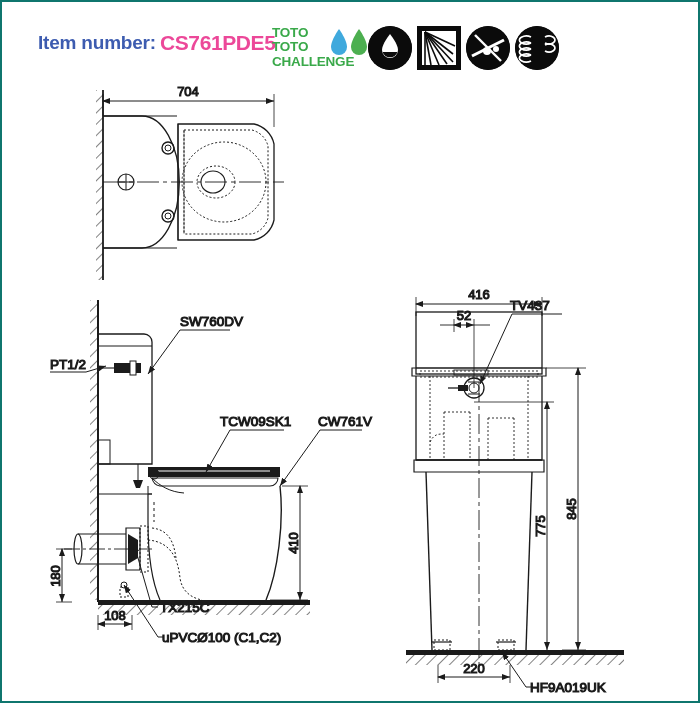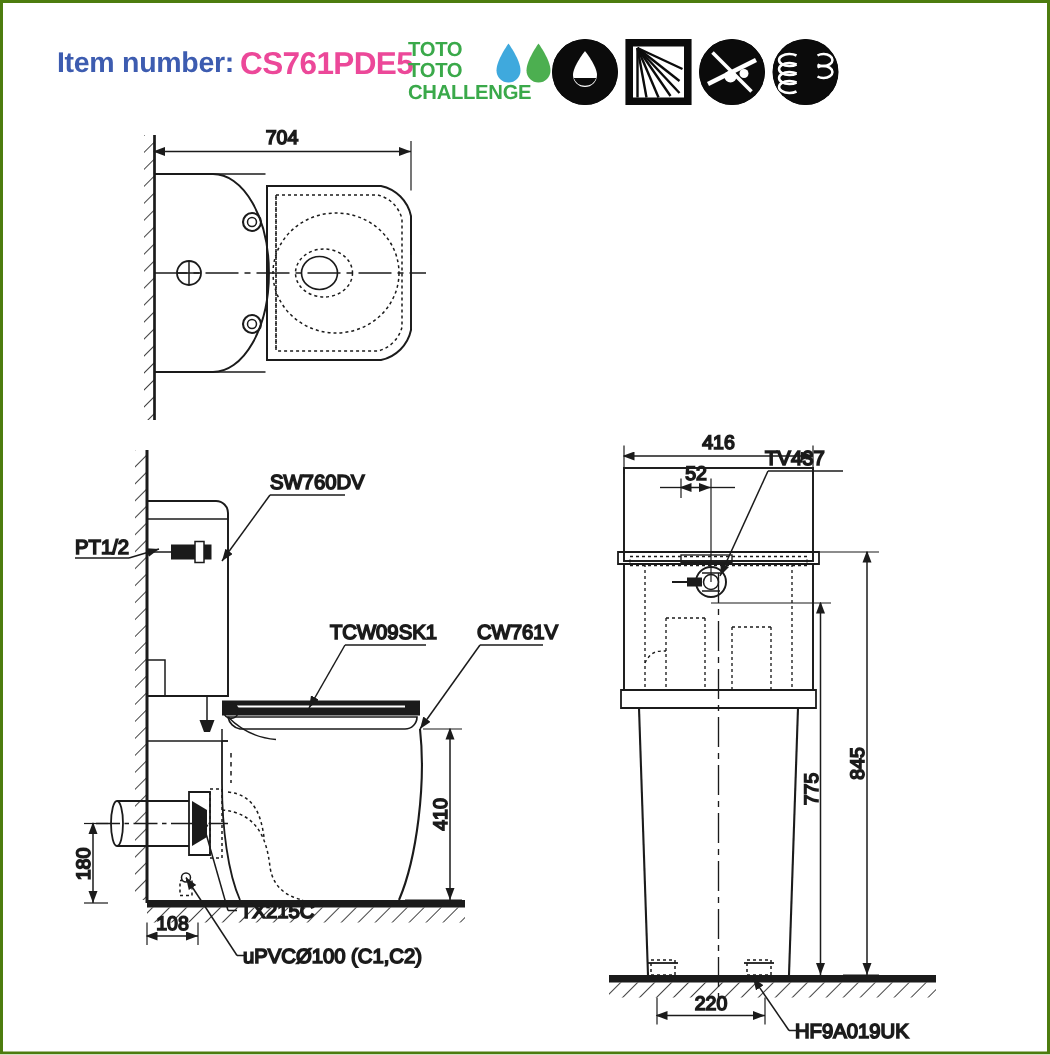--- a/index.html
+++ b/index.html
@@ -1,18 +1,18 @@
 <!DOCTYPE html>
 <html><head>
 <meta charset="utf-8">
 <style>
   html,body{margin:0;padding:0;background:#ffffff;}
   body{width:700px;height:703px;font-family:"Liberation Sans",sans-serif;overflow:hidden;}
   #page{position:relative;width:700px;height:703px;box-sizing:border-box;
-        border:2px solid #4d7c0f;background:#fff;}
+        border:2px solid #0f766e;background:#fff;}
   
   #header{position:absolute;left:0;top:0;width:700px;height:80px;}
   #item-label{position:absolute;left:36px;top:30px;font-size:19px;font-weight:bold;
               color:#3d5cb0;letter-spacing:-0.2px;white-space:nowrap;}
   #item-value{position:absolute;left:158px;top:29px;font-size:21px;font-weight:bold;
               color:#ec4899;letter-spacing:-0.4px;white-space:nowrap;}
   #tgc{position:absolute;left:270px;top:24px;width:90px;height:46px;}
   #tgc .ln{color:#3aa94a;font-size:13.5px;font-weight:bold;line-height:14.4px;
            letter-spacing:-0.2px;display:block;}
   #drops{position:absolute;left:326px;top:26px;width:48px;height:30px;}

